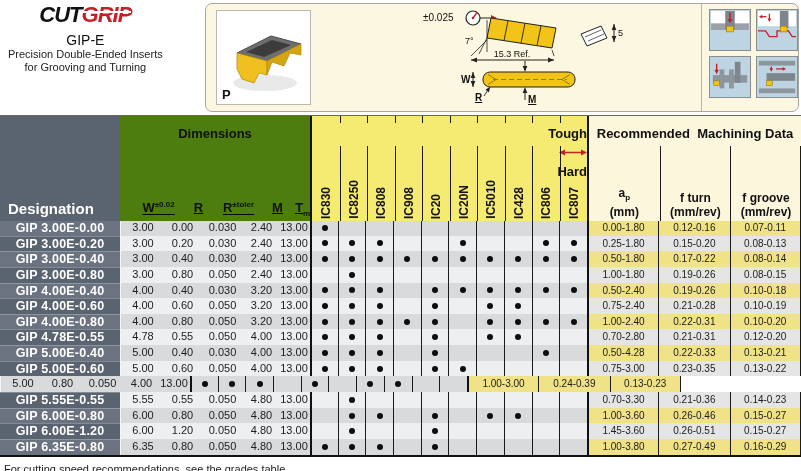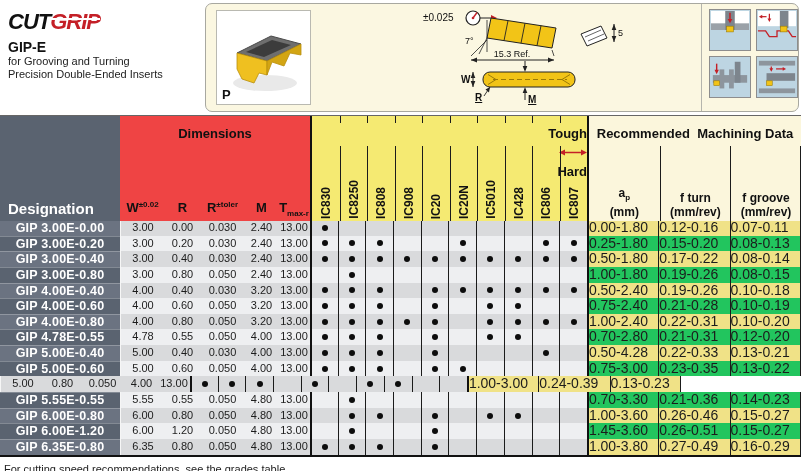--- a/index.html
+++ b/index.html
@@ -2,26 +2,26 @@
 <html><head>
 <meta charset="utf-8">
 <style>
   * { margin:0; padding:0; box-sizing:border-box; }
   html,body { width:801px; height:471px; overflow:hidden; background:#fff;
     font-family:"Liberation Sans", sans-serif; }
   .page { position:relative; width:801px; height:471px; }
 
   
   .top { position:relative; height:115px; background:#fff; }
-  .brand { position:absolute; left:8px; top:11px; }
+  .brand { position:absolute; left:8px; top:4px;text-align:center; }
   .logo { font-style:italic; font-weight:900; font-size:22px; letter-spacing:-1px; line-height:22px; position:relative; }
   .logo .cut { color:#111; }
   .logo .grip { color:#c42027; position:relative; }
   .logo .grip::after { content:""; position:absolute; left:0; right:0; top:9px; height:2px; background:#fff; }
-  .series { font-weight:bold; font-size:14px; color:#111; margin-top:6px; }
+  .series { font-weight:normal; font-size:14px; color:#111; margin-top:6px; }
   .tagline { font-size:11px; color:#222; line-height:13px; }
 
   .panel { position:absolute; left:205px; top:3px; width:594px; height:109px;
     background:#fbf7e1; border:1px solid #a8a8a0; border-radius:7px; }
   .panel-divider { position:absolute; left:495px; top:0; bottom:0; width:1px; background:#b5b5ad; }
 
   .photo-box { position:absolute; left:10px; top:6px; width:95px; height:95px;
     background:#fff; border:1px solid #b9b9b1; }
   .photo-label { position:absolute; left:5px; bottom:2px; font-weight:bold; font-size:13px; color:#111; }
 
@@ -31,26 +31,26 @@
     display:grid; grid-template-columns:42px 42px; grid-template-rows:42px 42px; gap:5px; }
   .app-icon { border:1px solid #8d8d8d; background:#bdd5e2; }
 
   
   .thead { display:flex; height:105px; border-top:1px solid #666; }
   .sec { position:relative; height:105px; }
   .sec-title { position:absolute; top:10px; left:0; width:100%; text-align:center;
     font-weight:bold; font-size:13px; color:#111; white-space:pre; }
   .sec-designation { width:120px; background:#5a6370; display:flex; align-items:flex-end; }
   .sec-designation span { color:#fff; font-weight:bold; font-size:15px; padding:0 0 4px 8px; }
-  .sec-dims { width:190px; background:#ef4444; }
+  .sec-dims { width:190px; background:#4d7c0f; }
   .sec-grades { width:277px; background:#f5ea72; border-left:2px solid #111; }
   .sec-mach { width:214px; background:#fbf6dc; border-left:2px solid #111; }
   .sec-mach::after { content:""; position:absolute; right:0; top:30px; bottom:0; width:1px; background:#1b1b1b; }
 
-  .dim-subs { position:absolute; bottom:3px; left:0; display:flex; }
+  .dim-subs { position:absolute; bottom:3px; left:16px; display:flex;text-decoration:underline; }
   .dim-sub { text-align:center; font-weight:bold; font-size:13px; color:#111; }
   .dim-sub:nth-child(1){width:45px}.dim-sub:nth-child(2){width:35px}
   .dim-sub:nth-child(3){width:45px}.dim-sub:nth-child(4){width:33px}.dim-sub:nth-child(5){width:32px}
   .dim-sub sup { font-size:8px; vertical-align:super; }
   .dim-sub sub { font-size:8px; }
 
   .tough-hard { display:flex; justify-content:center; align-items:flex-end; gap:7px;flex-direction:column; }
 
   .grade-cols { position:absolute; left:0; top:0; display:flex; padding-left:0; }
   .grade-col { width:27.5px; height:75px; margin-top:30px; position:relative;
@@ -68,50 +68,50 @@
 
   
   .tbody { border-bottom:2px solid #111; }
   .trow { display:flex; height:15.65px; line-height:15.65px; }
   .c-des { width:120px; color:#fff; font-weight:bold; font-size:12.5px; text-align:center;
     border-top:1px solid rgba(255,255,255,.25); letter-spacing:.2px; }
   .c-d { font-size:11px; color:#1c1c1c; text-align:center; }
   .c-d0{width:45px; border-left:1px solid #f6f6f6;}.c-d1{width:35px}.c-d2{width:45px}.c-d3{width:33px}.c-d4{width:32px}
   .c-g { width:27.7px; display:flex; align-items:center; justify-content:center; border-left:1px solid #1b1b1b; }
   .c-g.gfirst { border-left:2px solid #111; }
-  .c-m { width:71.33px; font-size:14px; color:#1c1c1c; border-left:1px solid #1b1b1b; }
+  .c-m { width:71.33px; font-size:10px; color:#1c1c1c; text-align:center; border-left:1px solid #1b1b1b; }
   .c-m.mfirst { border-left:2px solid #111; }
   .c-m:last-child { border-right:1px solid #1b1b1b; }
   .dot { width:6px; height:6px; border-radius:50%; background:#0d0d0d; display:inline-block; }
 
   .r-a .c-d, .r-a .c-g { background:#d9dadc; }
   .r-b .c-d, .r-b .c-g { background:#eeeff1; }
   .r-a .c-m { background:#f0e287; }
-  .r-b .c-m { background:#22c55e; }
+  .r-b .c-m { background:#e5e5e5; }
   .r-a .c-des { background:#6b7381; }
   .r-b .c-des { background:#5a6370; }
 
   .watermark { position:absolute; left:328px; top:220px; font-weight:bold; font-size:13.5px;
     color:rgba(205,208,214,.92); text-shadow:0 1px 1px rgba(90,90,100,.55); letter-spacing:.5px; z-index:6; }
 
   .footnote { font-size:11px; color:#222; padding:6px 0 0 4px; white-space:nowrap; }
 
   svg text { font-family:"Liberation Sans", sans-serif; }
 </style>
 </head>
 <body>
 
 <div class="page">
 
   <div class="top">
     <div class="brand">
       <div class="logo"><span class="cut">CUT</span><span class="grip">GRIP</span></div>
       <div class="series">GIP-E</div>
+      <div class="tagline">Precision Double-Ended Inserts</div>
       <div class="tagline">for Grooving and Turning</div>
-      <div class="tagline">Precision Double-Ended Inserts</div>
     </div>
 
     <div class="panel">
       <div class="photo-box">
         <svg width="93" height="93" viewBox="0 0 93 93">
           <ellipse cx="48" cy="72" rx="32" ry="8" fill="#e9e9e9"></ellipse>
           <polygon points="20,42 54,25 84,33 50,50" fill="#6e6e6e" stroke="#4a4a4a" stroke-width="1"></polygon>
           <polygon points="29,41 55,29 74,34 47,46" fill="#3c3c3c"></polygon>
           <polygon points="20,42 50,50 50,64 42,62 37,72 25,68 20,58" fill="#efc020" stroke="#b98f0e" stroke-width="0.8"></polygon>
           <polygon points="50,50 84,33 84,44 73,42 67,55 55,51 50,64" fill="#d3a513" stroke="#b98f0e" stroke-width="0.8"></polygon>

